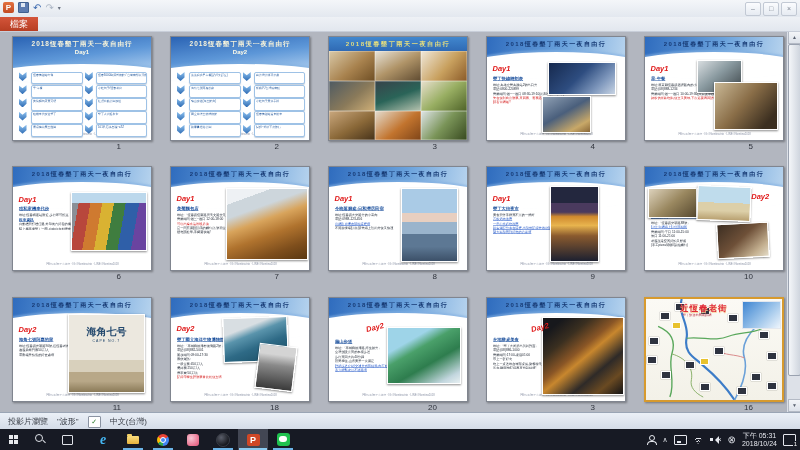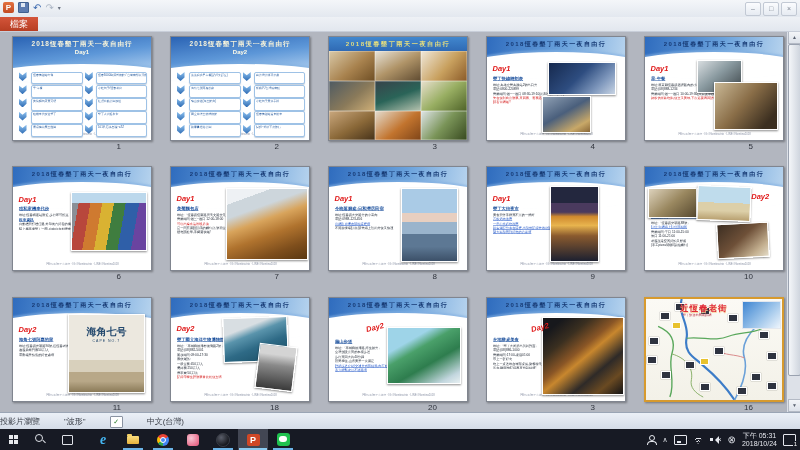--- a/index.html
+++ b/index.html
@@ -99,21 +99,21 @@
   .vs-btn{position:absolute;left:1px;width:11px;height:11px;background:linear-gradient(#f3f5f8,#dde2ea);
     border:1px solid #b4bac5;color:#5a6270;font-size:5px;text-align:center;line-height:10px;}
   .vs-up{top:0;} .vs-down{bottom:0;}
   .vs-thumb{position:absolute;left:1px;top:13px;width:11px;height:330px;border-radius:2px;
     background:linear-gradient(90deg,#f4f6f9,#cfd5de);border:1px solid #9aa2b0;}
 
   
   .statusbar{position:absolute;left:0;right:0;top:412px;height:17px;
     background:linear-gradient(#ebf0f7,#d3dbe7);border-top:1px solid #9aa5b5;
     display:flex;align-items:center;font-size:8px;color:#3a3f48;z-index:5;}
-  .sb-left{display:flex;gap:24px;padding-left:0;}
+  .sb-left{display:flex;gap:9px;padding-left:8px;}
   .spell{width:11px;height:10px;background:#fff;border:1px solid #8a93a2;border-radius:1px;
     font-size:7px;line-height:9px;text-align:center;color:#2a7d2a;}
   .sb-right{margin-left:auto;display:flex;align-items:center;gap:4px;padding-right:4px;}
   .viewbtns{display:flex;gap:1px;margin-right:3px;}
   .vb{width:13px;height:11px;border:1px solid #aab2bf;background:linear-gradient(#f6f8fb,#dfe5ed);position:relative;}
   .vb i{position:absolute;inset:2px;background:#98a1af;}
   .vb.active{background:#f3d9a4;border-color:#c08f2e;}
   .vb.active i{background:#b8871e;}
   .zbtn{width:10px;height:10px;border:1px solid #7d8694;border-radius:50%;font-size:8px;
     line-height:8px;text-align:center;color:#4a5260;background:linear-gradient(#fff,#e2e7ee);}

